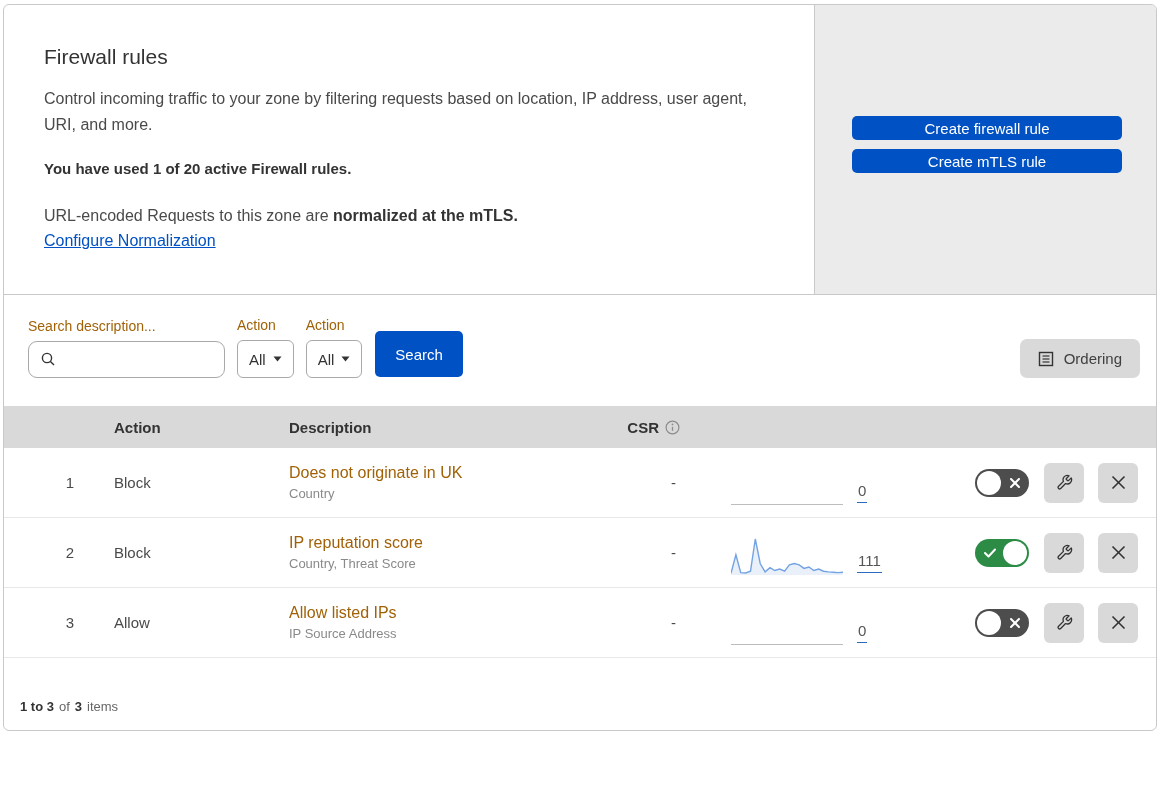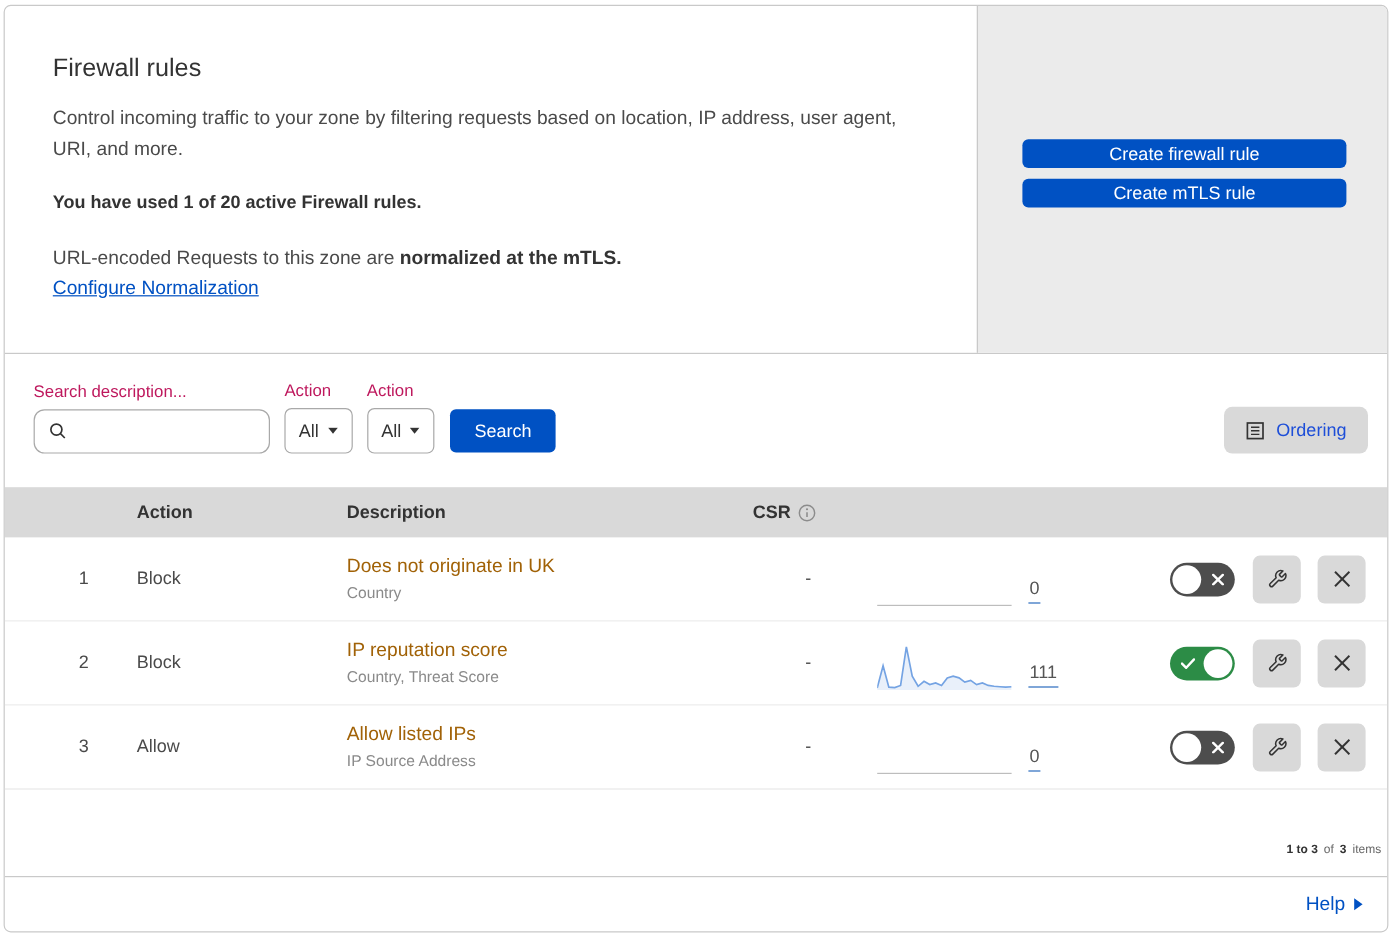--- a/index.html
+++ b/index.html
@@ -37,39 +37,39 @@
     background: #0051c3; color: #fff; border: none; border-radius: 5px;
     font-family: inherit; font-size: 15px; cursor: pointer;
   }
 
   
   .filter-section {
     display: flex; justify-content: space-between; align-items: flex-end;
     padding: 22px 16px 28px 24px;
   }
   .filter-left { display: flex; align-items: flex-end; gap: 12px; }
-  .field label { display: block; font-size: 14px; color: #be185d; margin-bottom: 7px; }
+  .field label { display: block; font-size: 14px; color: #a16207; margin-bottom: 7px; }
   .search-wrap { position: relative; width: 197px; }
   .search-wrap svg { position: absolute; left: 12px; top: 10px; }
   .search-input {
     width: 197px; height: 37px; border: 1px solid #a9a9a9; border-radius: 9px;
     padding: 0 10px 0 36px; font-family: inherit; font-size: 14px; background: #fff;
   }
   .dropdown {
     height: 38px; background: #fff; border: 1px solid #a9a9a9; border-radius: 6px;
     font-family: inherit; font-size: 15px; color: #333; cursor: pointer;
     display: inline-flex; align-items: center; gap: 7px; padding: 0 11px;
   }
   .btn-search {
-    height: 36px; padding: 0 20px; background: #0051c3; color: #fff;
+    height: 46px; padding: 0 20px; background: #0051c3; color: #fff;
     border: none; border-radius: 5px; font-family: inherit; font-size: 15px;
     cursor: pointer; margin-left: 1px; margin-bottom: 1px;
   }
   .btn-ordering {
-    height: 39px; padding: 0 18px; background: #d9d9d9; color: #1d4ed8;
+    height: 39px; padding: 0 18px; background: #d9d9d9; color: #404040;
     border: none; border-radius: 7px; font-family: inherit; font-size: 15px;
     cursor: pointer; display: inline-flex; align-items: center; gap: 10px;
   }
 
   
   .grid-cols { display: grid; grid-template-columns: 95px 190px 300px 105px 230px 1fr; align-items: center; }
   .table-header { background: #d9d9d9; height: 42px; font-size: 15px; font-weight: 700; color: #333; }
   .col-action-h { padding-left: 15px; }
   .col-csr-h { text-align: right; padding-right: 14px; display:flex; justify-content:flex-end; align-items:center; gap:6px; }
   .col-activity-h { padding-left: 13px; }
@@ -98,21 +98,21 @@
   .toggle { position: relative; width: 54px; height: 28px; border-radius: 14px; cursor: pointer; flex: none; }
   .toggle.off { background: #4d4d4d; }
   .toggle.on  { background: #2c8c46; }
   .toggle .knob { position: absolute; top: 2px; width: 24px; height: 24px; border-radius: 50%; background: #fff; }
   .toggle.off .knob { left: 2px; }
   .toggle.on  .knob { right: 2px; }
   .toggle .t-x, .toggle .t-check { position: absolute; top: 50%; transform: translateY(-50%); line-height: 0; }
   .toggle .t-x { right: 9px; } .toggle .t-check { left: 9px; }
 
   
-  .items-footer { height: 72px; display: flex; align-items: flex-end; padding: 0 0 16px 16px; font-size: 10px; color: #666; justify-content: flex-end; }
+  .items-footer { height: 72px; display: flex; align-items: flex-end; padding: 0 0 16px 16px; font-size: 13px; color: #666; }
   .items-footer b { color: #333; }
   .items-footer span { margin-right: 5px; }
   .help-footer { height: 46px; border-top: 1px solid #c9c9c9; display: flex; align-items: center; justify-content: flex-end; padding-right: 20px; }
   .help-link { color: #0051c3; font-size: 16px; text-decoration: none; display: inline-flex; align-items: center; gap: 7px; cursor: pointer; }
 </style>
 </head>
 <body>
 
 <div class="card">
 
@@ -300,22 +300,14 @@
     </div>
   </div>
 
   <div class="items-footer">
     <span><b>1 to 3</b></span>
     <span>of</span>
     <span><b>3</b></span>
     <span>items</span>
   </div>
 
-  <div class="help-footer">
-    <a class="help-link">
-      <span>Help</span>
-      <svg width="8" height="11" viewBox="0 0 8 11">
-          <path d="M0.5 0.5 L7.5 5.5 L0.5 10.5 Z" fill="#0051c3"></path>
-        </svg>
-    </a>
-  </div>
 
 </div>
 
 </body></html>

